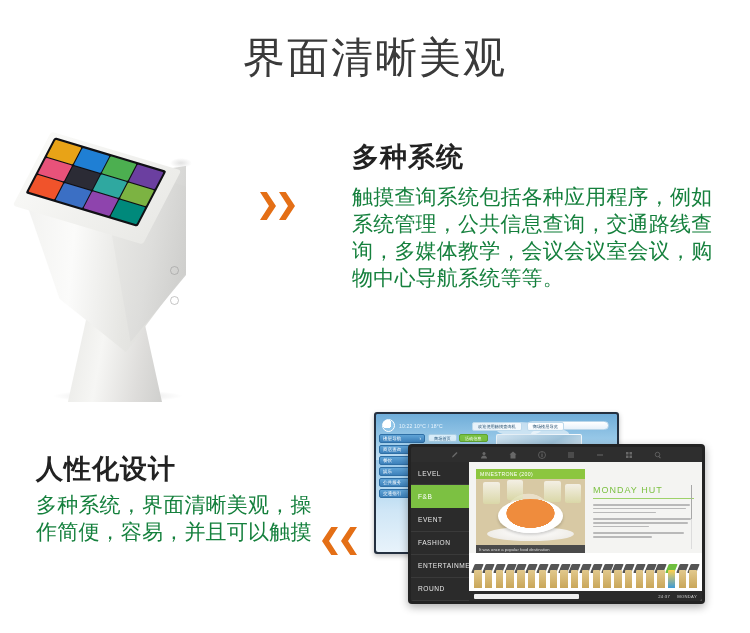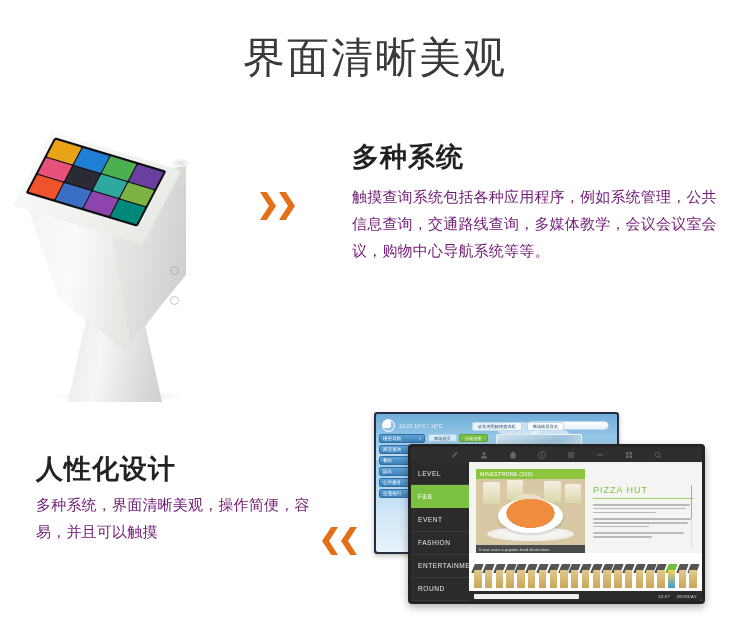--- a/index.html
+++ b/index.html
@@ -88,21 +88,21 @@
   .chevrons.to-right { left: 260px; top: 192px; }
   .chevrons.to-left  { left: 322px; top: 527px; }
 
   
   .block { position: absolute; }
   .block h2 {
     font-size: 27px; line-height: 34px; font-weight: 700;
     color: #222; letter-spacing: 1px;
   }
   .block p {
-    font-size: 15px; line-height: 27px; color: #701a75; letter-spacing: .2px;
+    font-size: 21px; line-height: 27px; color: #15803d; letter-spacing: .2px;
   }
   .block-right { left: 352px; top: 140px; width: 372px; font-family: Liberation Serif, serif; }
   .block-right h2 { margin-bottom: 10px; }
   .block-left  { left: 36px; top: 452px; width: 280px; }
   .block-left h2 { margin-bottom: 5px; }
 
   
   .screens { position: absolute; left: 374px; top: 412px; width: 340px; height: 196px; }
 
   
@@ -385,21 +385,21 @@
                   <div class="sf-glass" style="left:28%; top:2%; width:15%; height:30%;"></div>
                   <div class="sf-glass" style="left:62%; top:3%; width:16%; height:32%;"></div>
                   <div class="sf-glass" style="left:82%; top:8%; width:14%; height:28%;"></div>
                   <div class="sf-plate"></div>
                   <div class="sf-bowl"></div>
                 </div>
                 <div class="sf-subcap">It was once a popular food destination</div>
               </div>
 
               <div class="sf-right">
-                <div class="sf-title">PIZZA HUT</div>
+                <div class="sf-title">MONDAY HUT</div>
                 <div class="sf-rule"></div>
                 <div class="sf-para">
                   <div class="sf-line" style="width:96%"></div>
                     <div class="sf-line" style="width:92%"></div>
                     <div class="sf-line" style="width:62%"></div>
                 </div>
                 <div class="sf-para">
                   <div class="sf-line" style="width:97%"></div>
                     <div class="sf-line" style="width:94%"></div>
                     <div class="sf-line" style="width:55%"></div>

